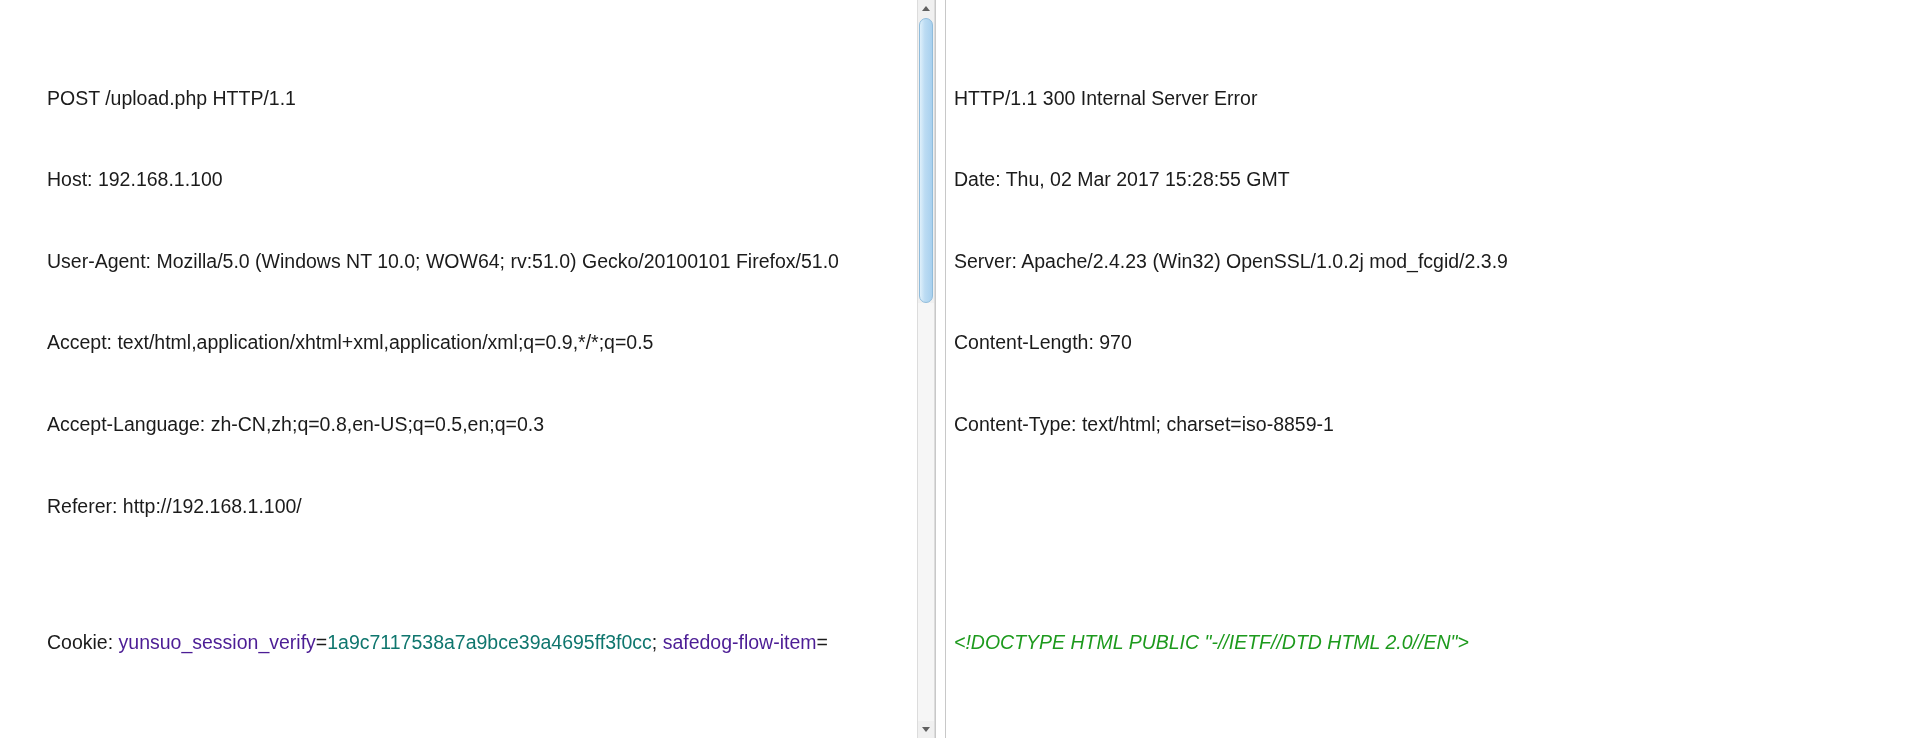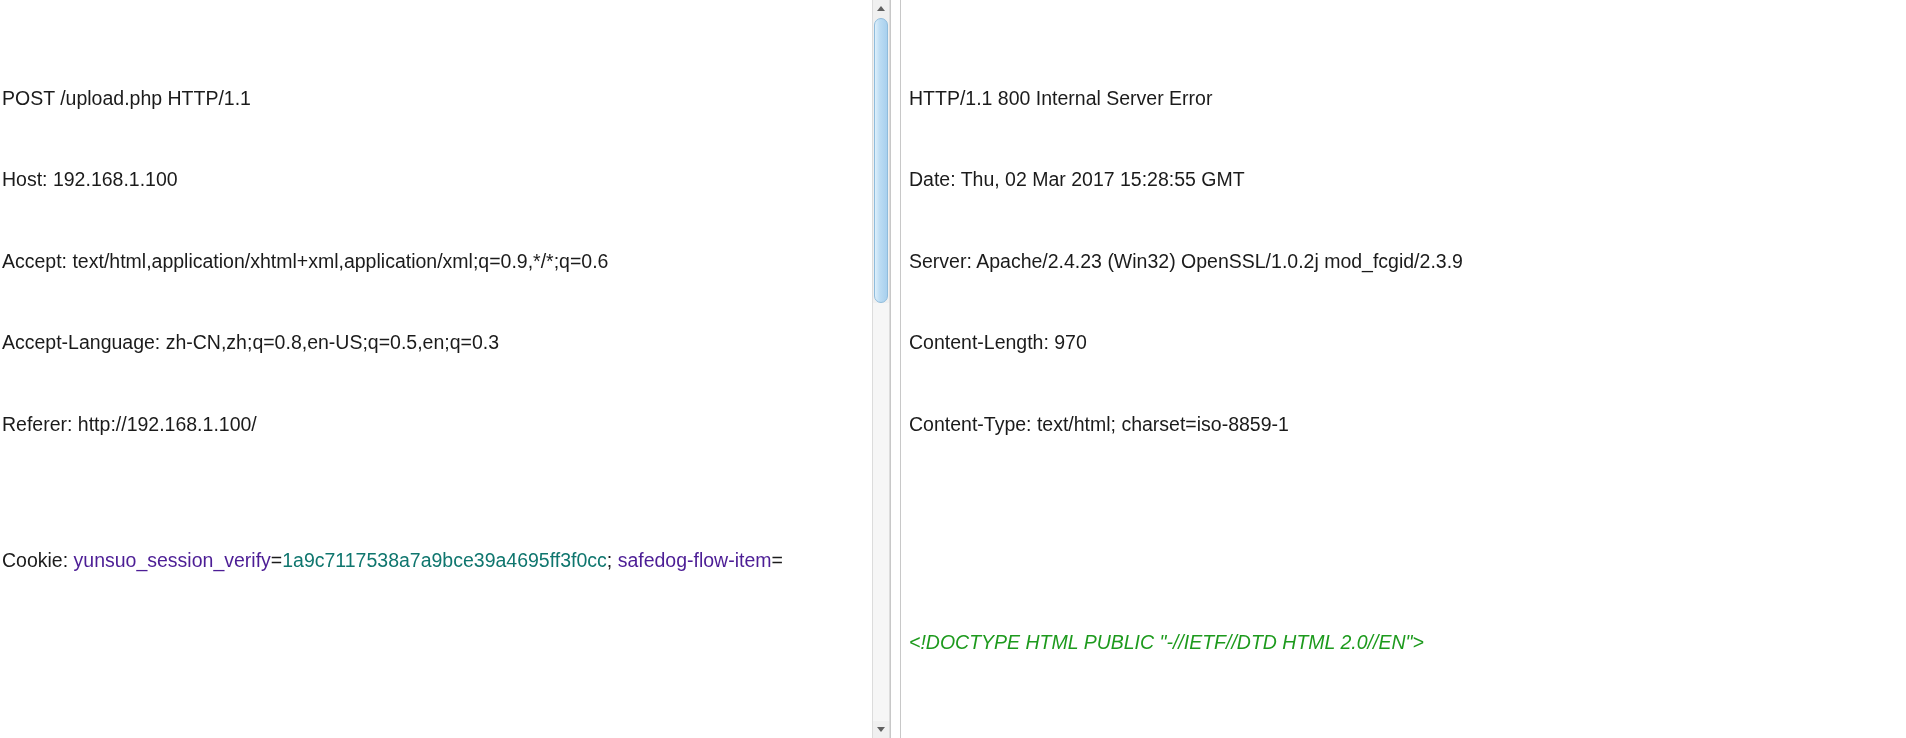--- a/index.html
+++ b/index.html
@@ -21,20 +21,21 @@
   }
 
   
   .pane-request {
     position: relative;
     width: 872px;
     height: 738px;
     background: #ffffff;
     overflow: hidden;
     flex: 0 0 auto;
+    padding-left: 45px;
   }
 
   .code-block {
     padding: 3px 0 0 2px;
     font-family: "Liberation Sans", sans-serif;
     font-size: 19.5px;
     line-height: 27.2px;
     color: #1b1b1b;
     white-space: pre;
   }
@@ -155,21 +156,22 @@
 </head>
 <body>
 
 <div class="app">
 
   <div class="pane-request">
     <div class="code-block">
 
       <div class="code-line"><span class="tk-plain">POST /upload.php HTTP/1.1</span></div>
       <div class="code-line"><span class="tk-plain">Host: 192.168.1.100</span></div>
-      <div class="code-line"><span class="tk-plain">Accept: text/html,application/xhtml+xml,application/xml;q=0.9,*/*;q=0.6</span></div>
+      <div class="code-line"><span class="tk-plain">User-Agent: Mozilla/5.0 (Windows NT 10.0; WOW64; rv:51.0) Gecko/20100101 Firefox/51.0</span></div>
+      <div class="code-line"><span class="tk-plain">Accept: text/html,application/xhtml+xml,application/xml;q=0.9,*/*;q=0.5</span></div>
       <div class="code-line"><span class="tk-plain">Accept-Language: zh-CN,zh;q=0.8,en-US;q=0.5,en;q=0.3</span></div>
       <div class="code-line"><span class="tk-plain">Referer: http://192.168.1.100/</span></div>
 
       
       <div class="code-line"><span class="tk-plain">Cookie: </span><span class="tk-cookie-name">yunsuo_session_verify</span><span class="tk-plain">=</span><span class="tk-cookie-value">1a9c7117538a7a9bce39a4695ff3f0cc</span><span class="tk-plain">; </span><span class="tk-cookie-name">safedog-flow-item</span><span class="tk-plain">=</span></div>
 
       
       
       
       
@@ -204,21 +206,21 @@
     <div class="sb-arrow down">
         <span class="tri"></span>
       </div>
   </div>
 
   <div class="pane-divider"></div>
 
   <div class="pane-response">
     <div class="resp-block">
 
-      <div class="code-line"><span>HTTP/1.1 800 Internal Server Error</span></div>
+      <div class="code-line"><span>HTTP/1.1 300 Internal Server Error</span></div>
       <div class="code-line"><span>Date: Thu, 02 Mar 2017 15:28:55 GMT</span></div>
       <div class="code-line"><span>Server: Apache/2.4.23 (Win32) OpenSSL/1.0.2j mod_fcgid/2.3.9</span></div>
       <div class="code-line"><span>Content-Length: 970</span></div>
       <div class="code-line"><span>Content-Type: text/html; charset=iso-8859-1</span></div>
 
       <div class="code-line blank">&nbsp;</div>
 
       <div id="response-body"><div class="code-line"><span class="hl-doctype">&lt;!DOCTYPE HTML PUBLIC "-//IETF//DTD HTML 2.0//EN"&gt;</span></div><div class="code-line"></div></div>
 
     </div>

